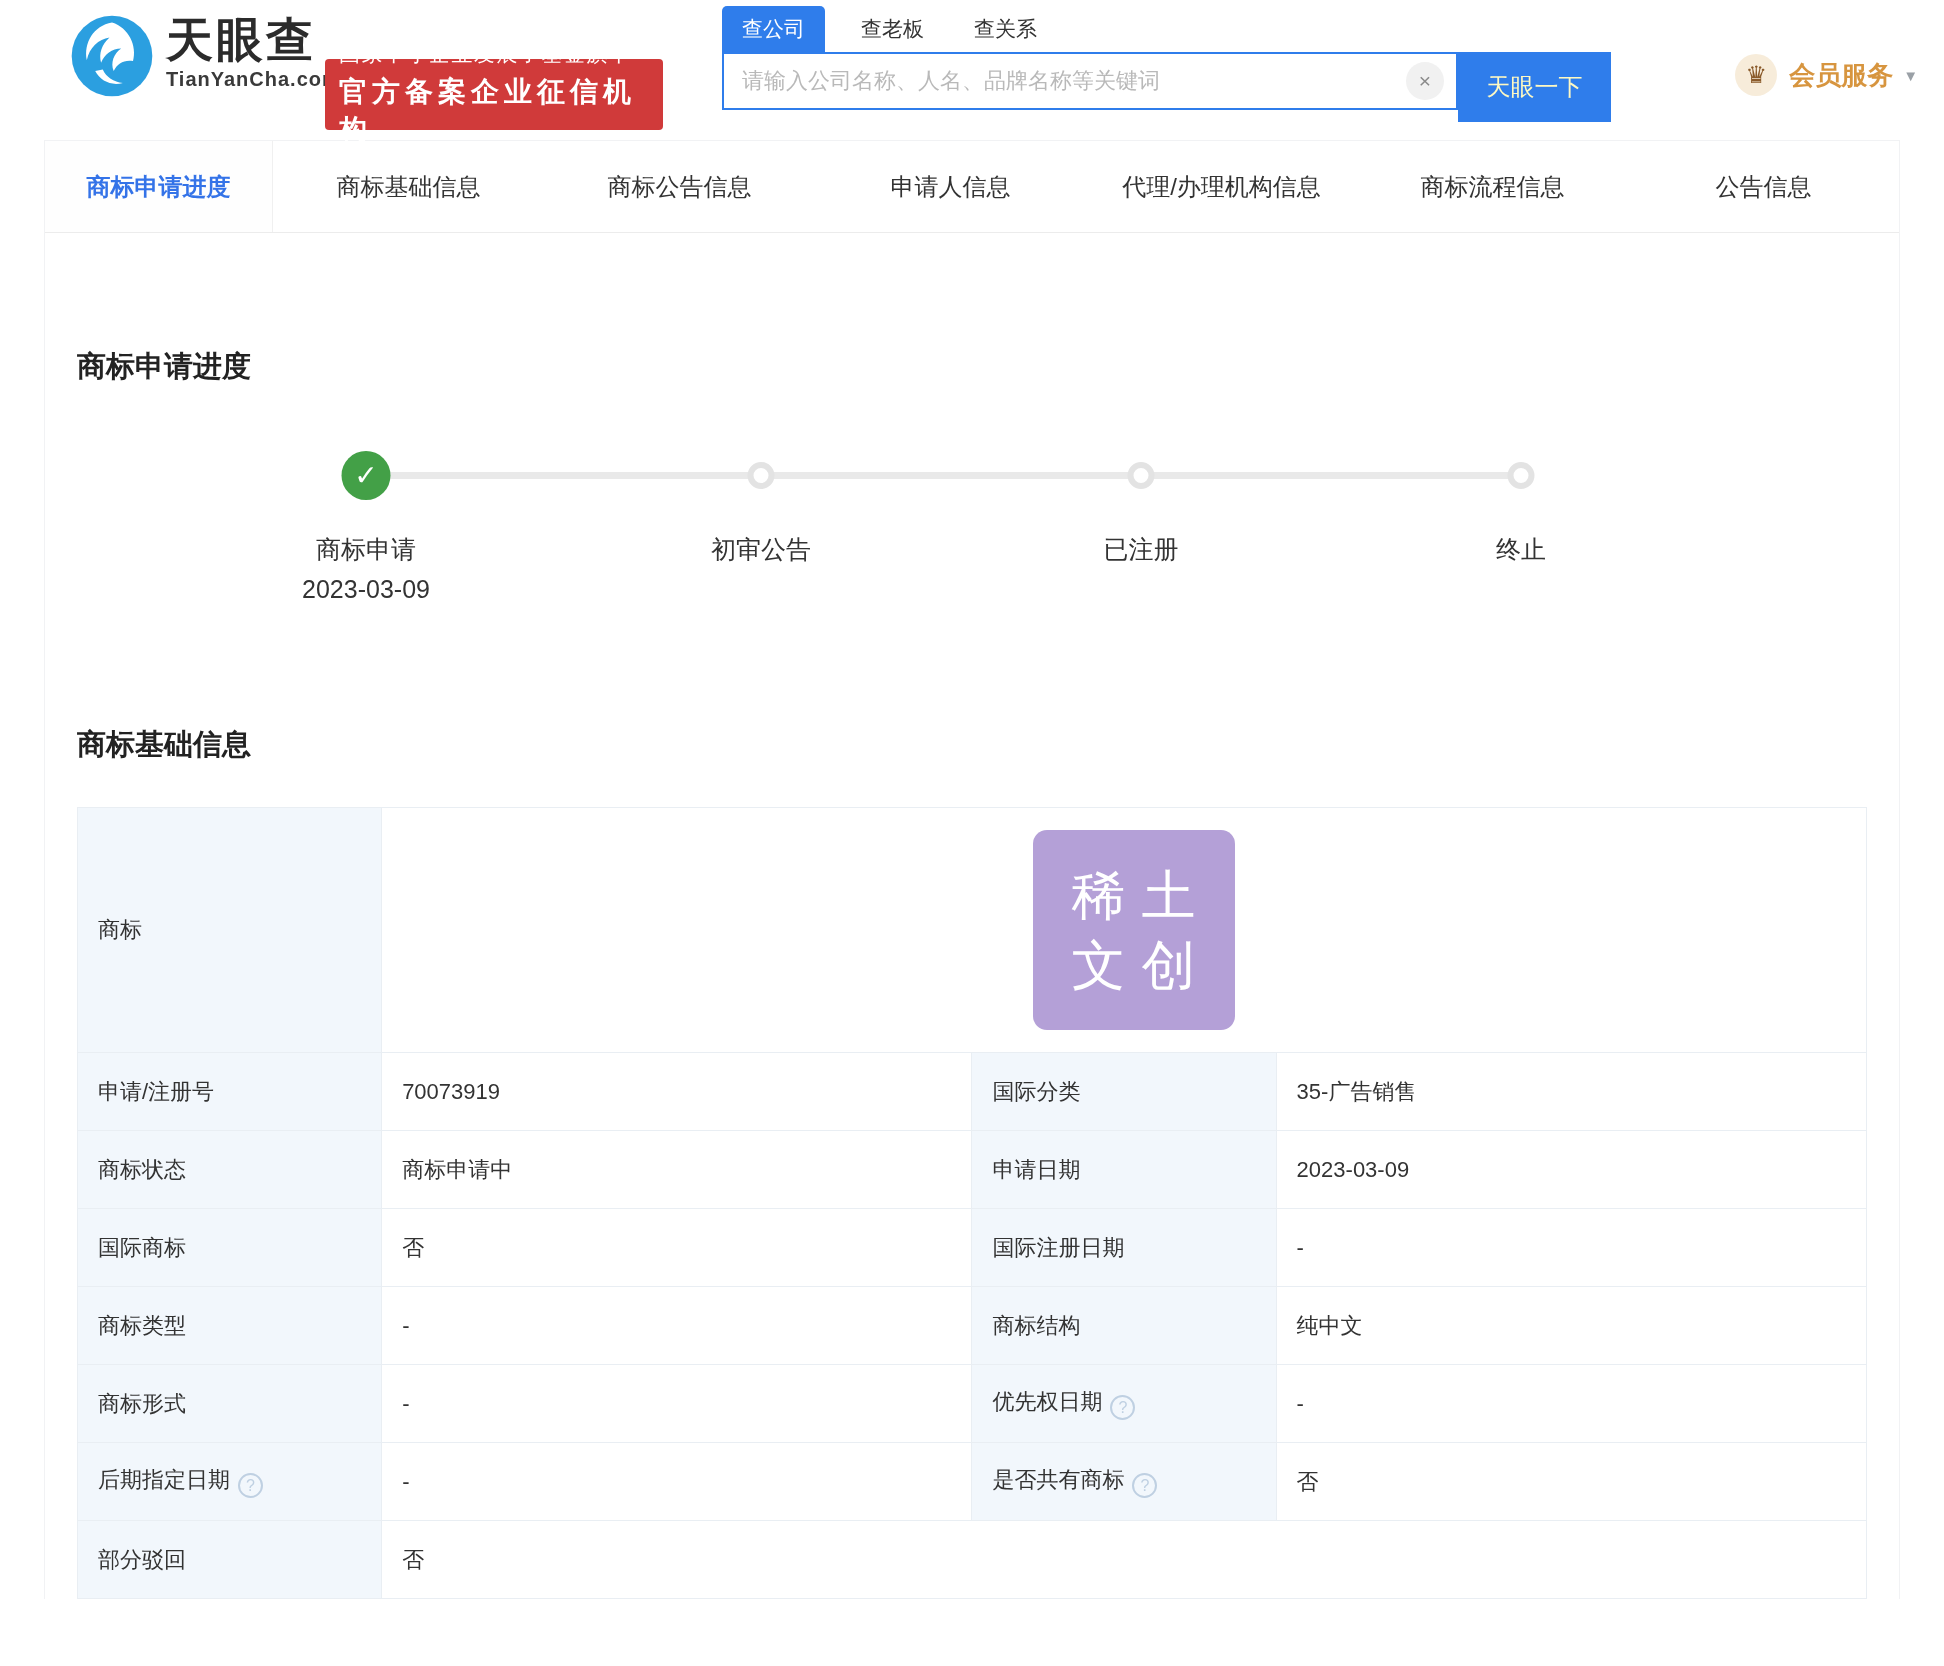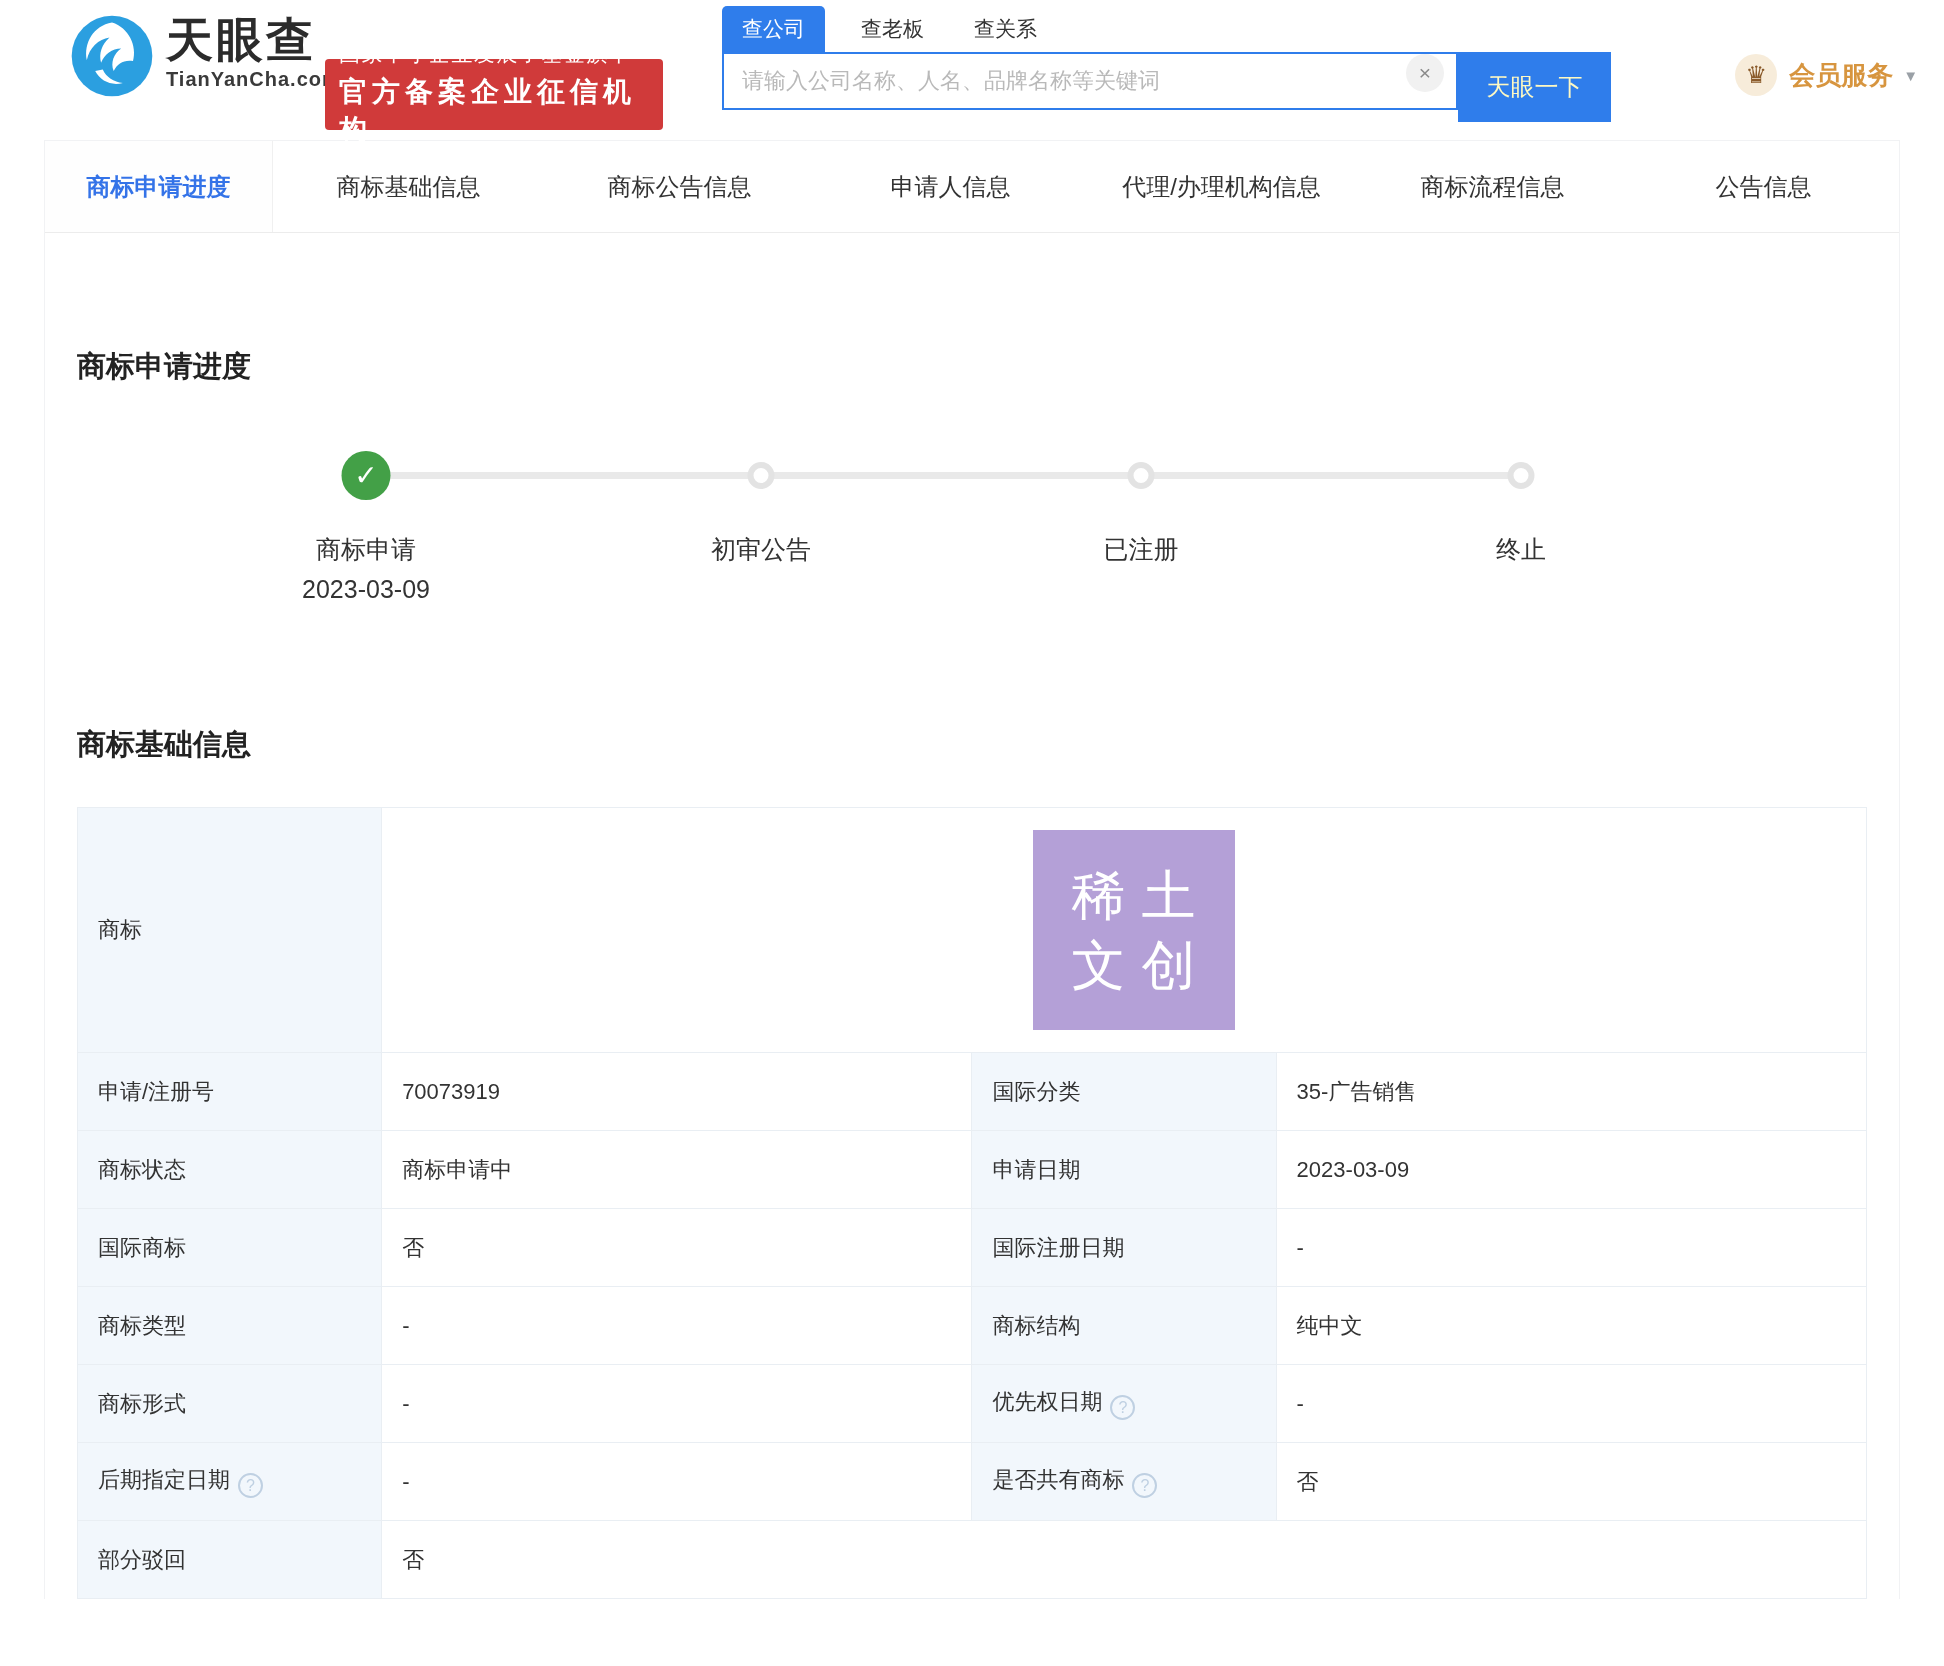--- a/index.html
+++ b/index.html
@@ -23,21 +23,21 @@
     display:flex; flex-direction:column; justify-content:center;margin-top:32px; }
   .gov-line1 { font-size:21px; letter-spacing:1.5px; }
   .gov-line2 { font-size:28px; letter-spacing:5px; margin-top:5px;font-weight:bold; }
 
   .search-block { position:absolute; left:722px; top:6px; }
   .search-tabs { display:flex; align-items:flex-end; height:46px; }
   .search-tab { font-size:21px; color:#333; padding:9px 14px; margin-right:22px; cursor:pointer;text-align:center; }
   .search-tab.active { background:#2f7deb; color:#fff; border-radius:5px 5px 0 0; padding:9px 20px; }
   .search-row { display:flex; }
   .search-input-wrap { width:736px; height:58px; border:2px solid #2f7deb; background:#fff;
-    display:flex; }
+    display:flex; align-items:center; }
   .search-input { flex:1; border:none; outline:none; font-size:22px; padding-left:18px; color:#333; background:transparent; }
   .search-input::placeholder { color:#b9b9b9; }
   .clear-btn { width:38px; height:38px; border-radius:50%; background:#f1f1f1; color:#8a8a8a;
     font-size:21px; display:flex; align-items:center; justify-content:center; margin-right:12px; cursor:pointer; }
   .search-btn { width:153px; height:70px; background:#2f7deb; color:#fef9c3; font-size:24px;
     border:none; cursor:pointer; }
 
   .member { position:absolute; right:26px; top:54px; display:flex; align-items:center; cursor:pointer; }
   .crown-badge { width:42px; height:42px; border-radius:50%; background:#f7ecda; color:#8a5a2a;
     font-size:24px; display:flex; align-items:center; justify-content:center; }
@@ -70,21 +70,21 @@
     font-size:25px; color:#333; white-space:nowrap; }
   .step-date { position:absolute; top:144px; transform:translateX(-50%);
     font-size:25px; color:#333; white-space:nowrap; }
 
   
   .info-table { width:100%; border-collapse:collapse; table-layout:fixed; margin-top:42px; }
   .info-table td { border:1px solid #e9eef3; font-size:22px; color:#333; padding-left:20px; }
   .info-table tr { height:78px; }
   tr.tm-row { height:245px; }
   .cell-label { background:#f2f7fc; }
-  .tm-tile { width:202px; height:200px; margin:0 auto; background:#b4a0d7; border-radius:0;
+  .tm-tile { width:202px; height:200px; margin:0 auto; background:#b4a0d7; border-radius:14px;
     color:#fff; display:flex; flex-direction:column; align-items:center; justify-content:center;
     font-size:54px; letter-spacing:16px; padding-left:16px; line-height:1.3; cursor:pointer; }
   .help { display:inline-block; width:25px; height:25px; line-height:22px; border:2px solid #bfd0e2;
     border-radius:50%; color:#bfd0e2; font-size:16px; text-align:center; margin-left:8px;
     vertical-align:-4px; cursor:pointer; }
 </style>
 </head>
 <body>
 
 <div class="header">

